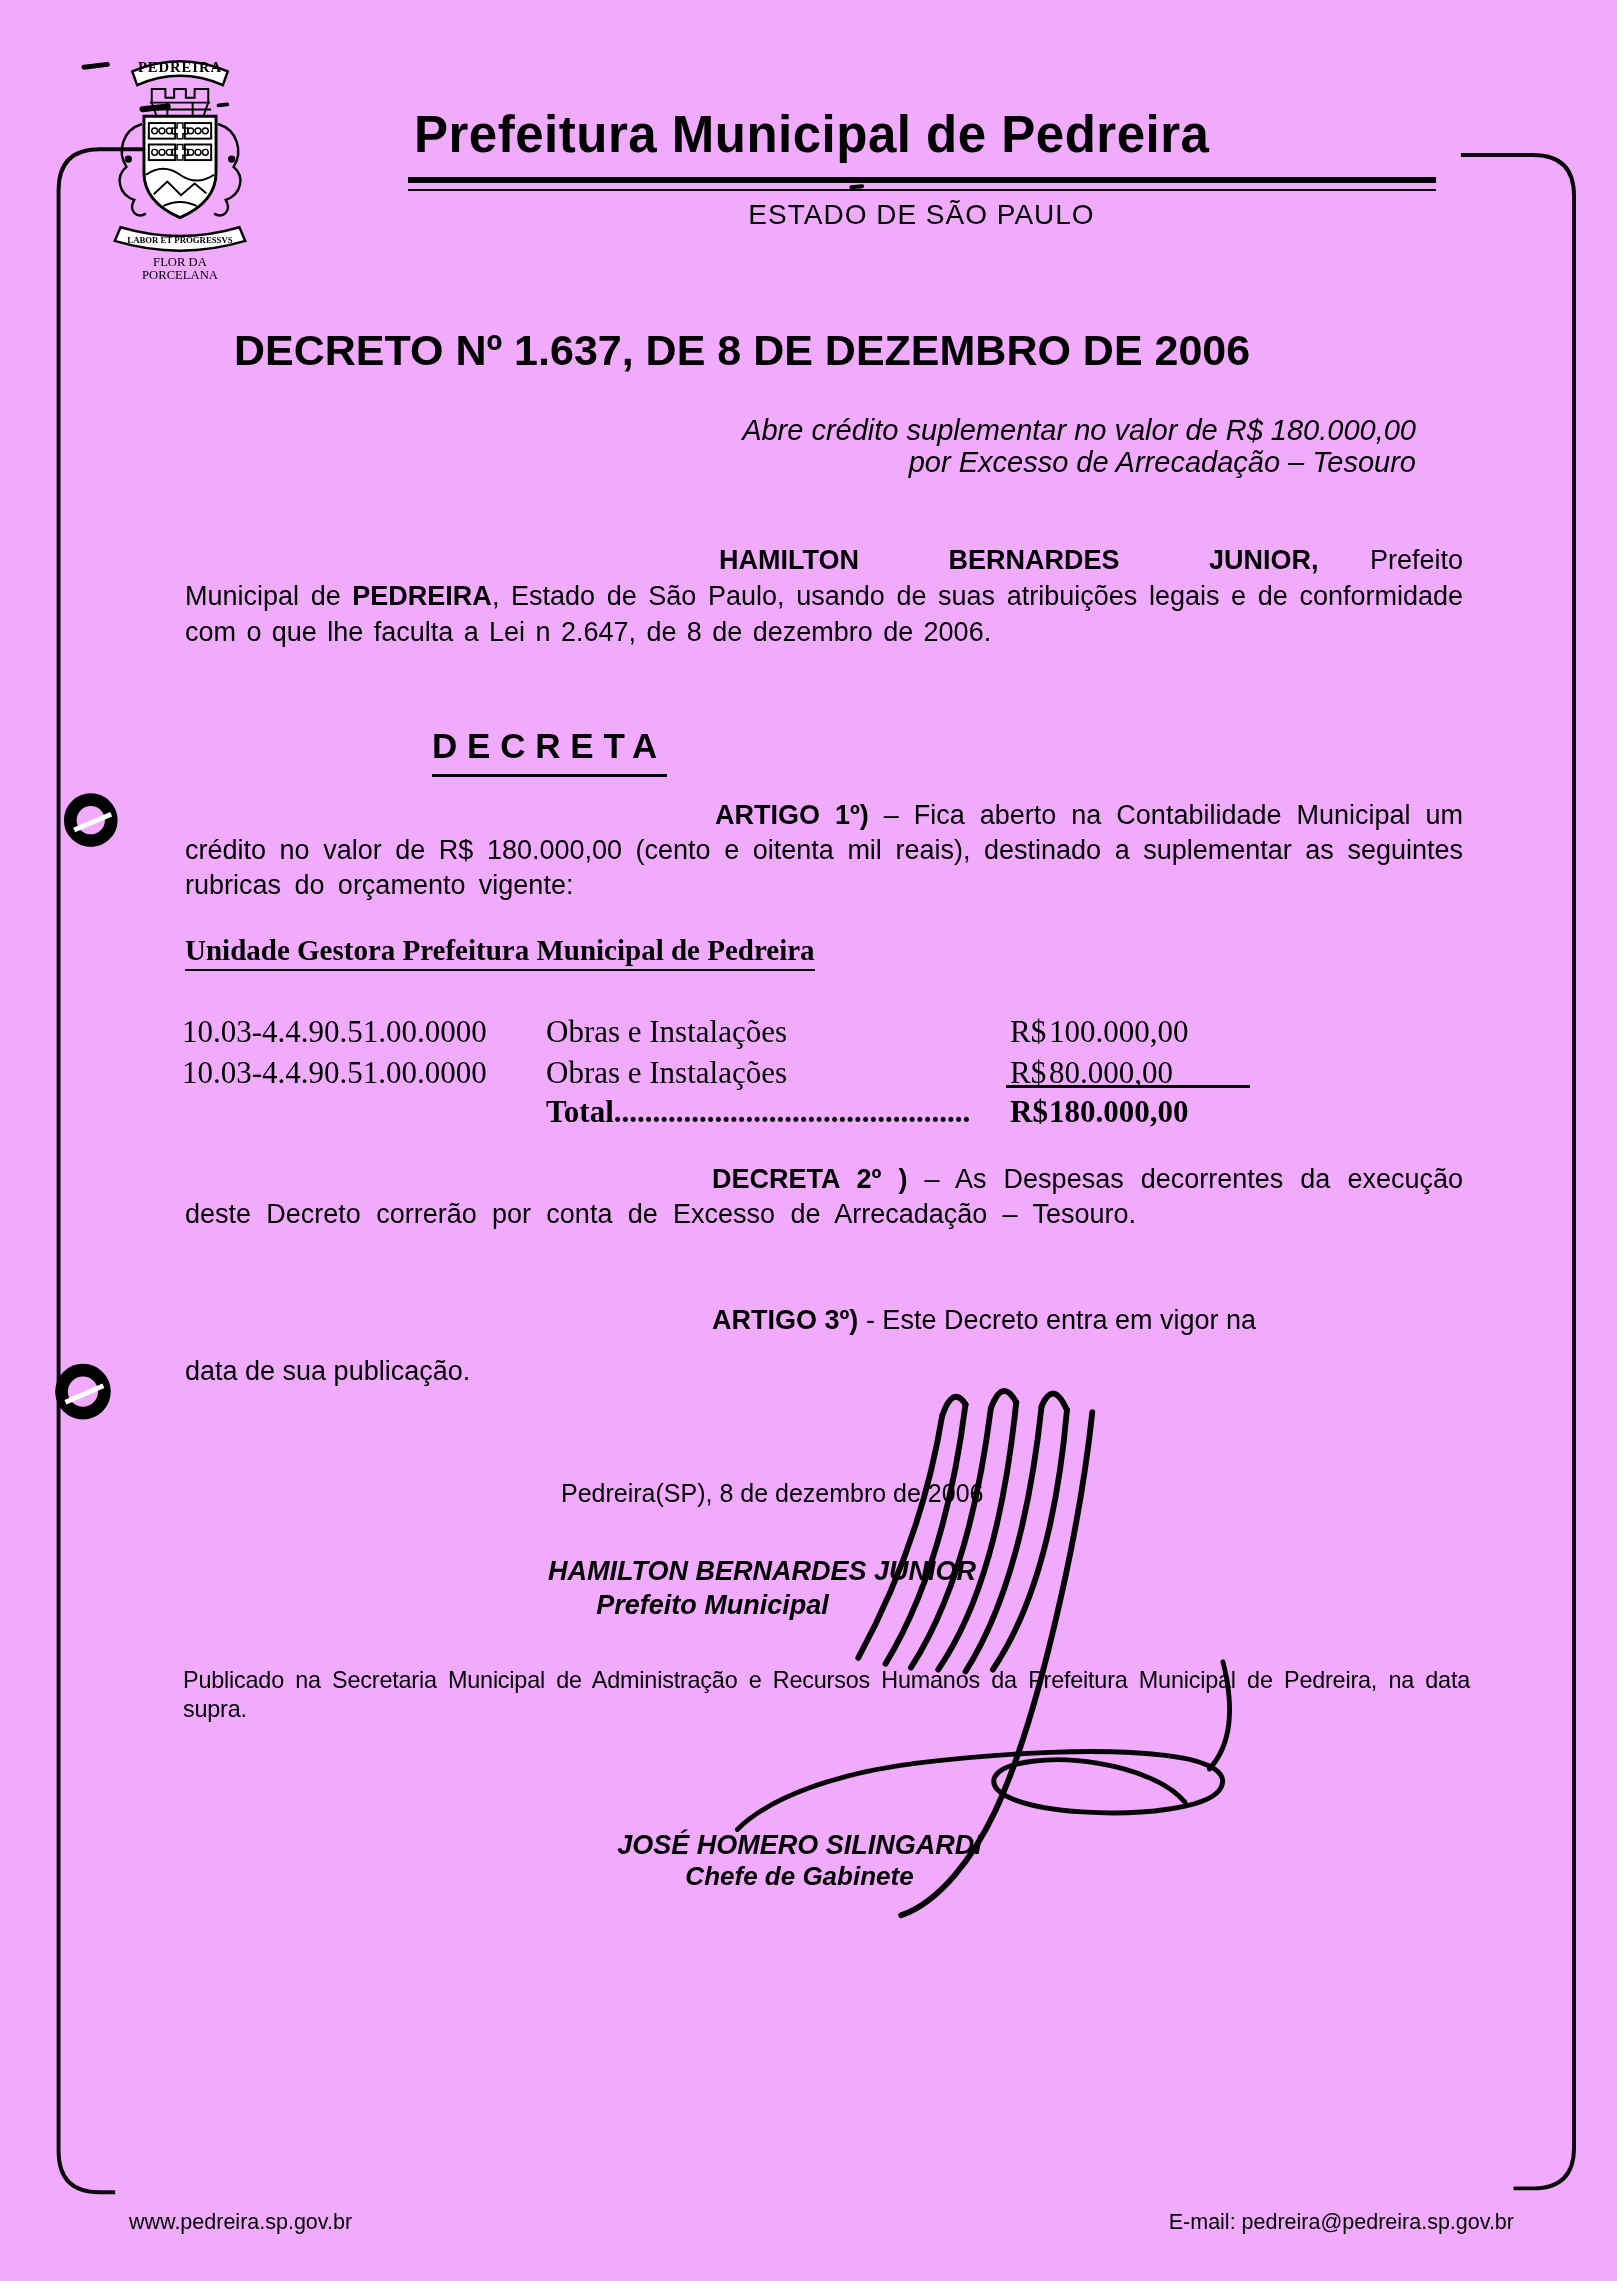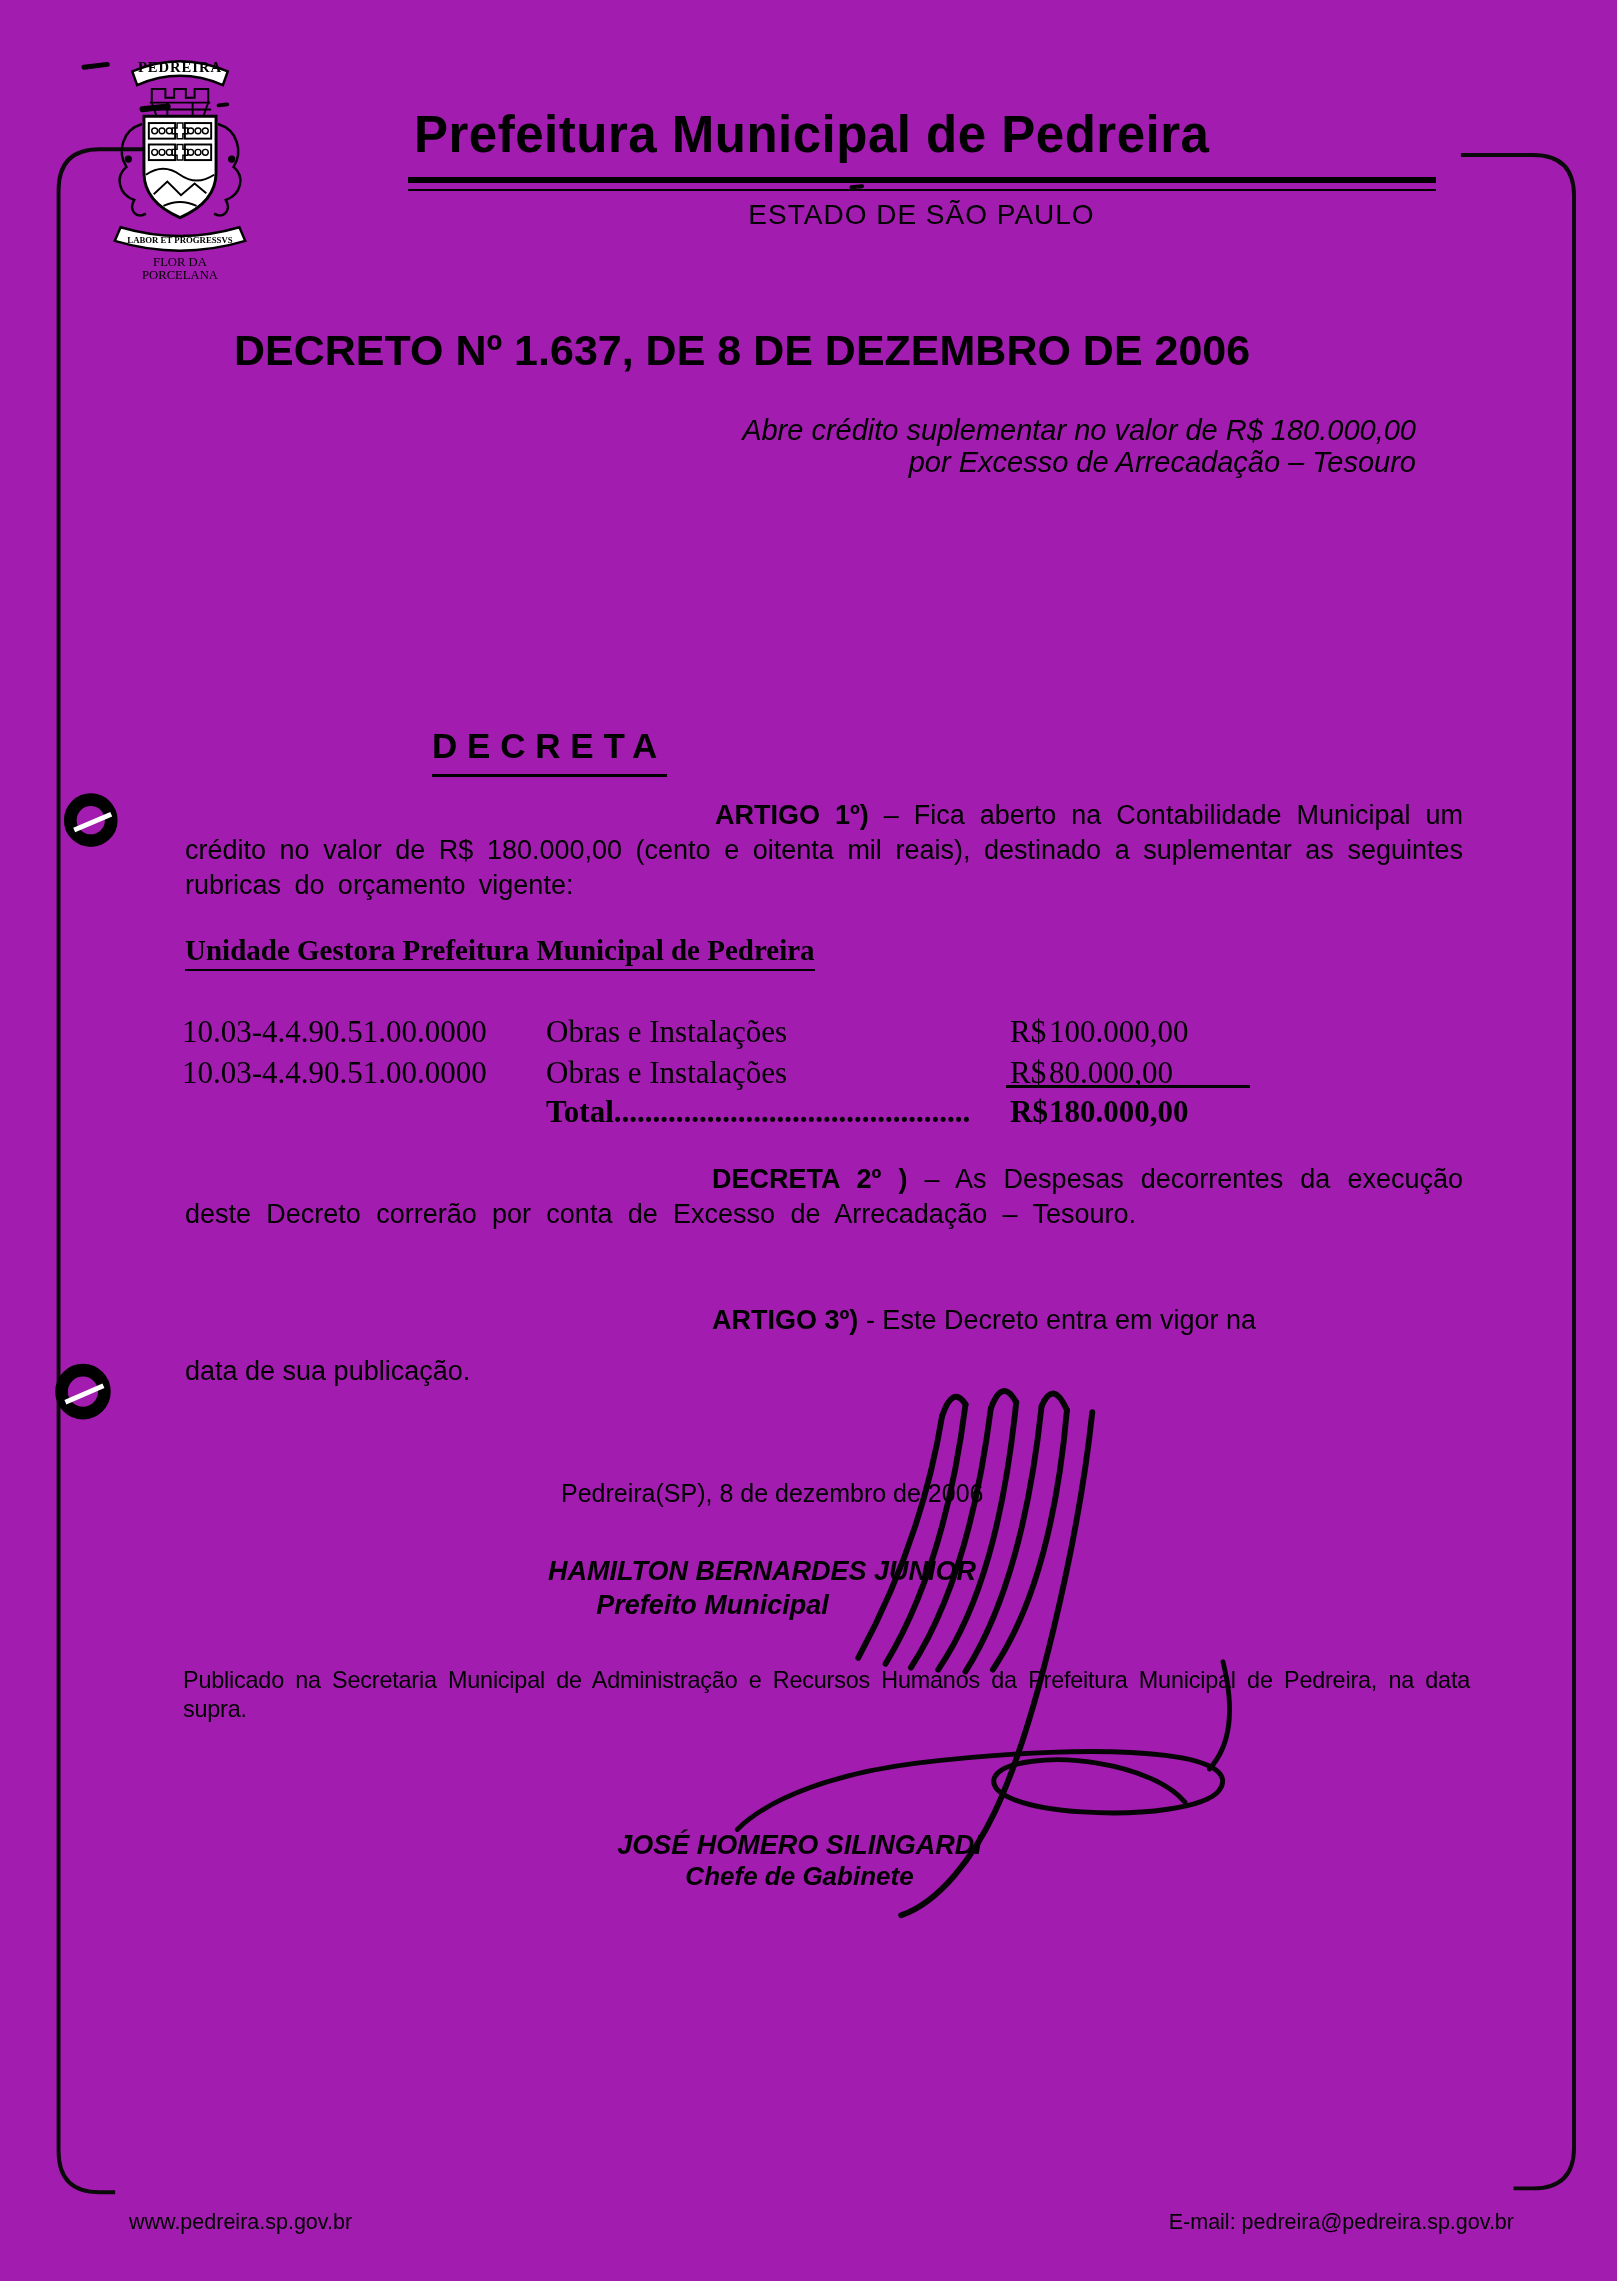--- a/index.html
+++ b/index.html
@@ -1,16 +1,16 @@
 <!DOCTYPE html>
 <html><head>
 <meta charset="utf-8">
 <style>
   html,body{margin:0;padding:0;background:#e8e8e8;}
-  .page{position:relative;width:1618px;height:2281px;background:#a21caf;overflow:hidden;
+  .page{position:relative;width:1618px;height:2281px;background:#f0abfc;overflow:hidden;
         font-family:"Liberation Sans",sans-serif;color:#000;}
   .abs{position:absolute;}
   .sans{font-family:"Liberation Sans",sans-serif;}
   .overlay{position:absolute;left:0;top:0;width:1618px;height:2281px;pointer-events:none;}
 
   .brand-title{left:414px;top:105px;font-size:51px;font-weight:bold;letter-spacing:0.5px;white-space:nowrap;}
   .brand-rule1{left:408px;top:177px;width:1028px;height:5.9px;background:#000;}
   .brand-rule2{left:408px;top:189px;width:1028px;height:2px;background:#000;}
   .brand-sub{left:624px;top:199px;width:595px;text-align:center;font-size:28px;letter-spacing:1px;}
 
@@ -148,20 +148,21 @@
   <div class="abs brand-rule1"></div>
   <div class="abs brand-rule2"></div>
   <div class="abs sans brand-sub">ESTADO DE SÃO PAULO</div>
 
   <div class="abs sans decree-title">DECRETO Nº 1.637, DE 8 DE DEZEMBRO DE 2006</div>
   <div class="abs summary">
     <div>Abre crédito suplementar no valor de R$ 180.000,00</div>
     <div>por Excesso de Arrecadação – Tesouro</div>
   </div>
 
+  <div class="abs body-par preamble"><span class="lead-ws">HAMILTON BERNARDES JUNIOR,</span><span> Prefeito Municipal de </span><span class="b">PEDREIRA</span><span>, Estado de São Paulo, usando de suas atribuições legais e de conformidade com o que lhe faculta a Lei n 2.647, de 8 de dezembro de 2006.</span></div>
 
   <div class="abs sans decreta">DECRETA</div>
 
   <div class="abs body-par artigo1"><span class="b">ARTIGO 1º)</span><span> – Fica aberto na Contabilidade Municipal um crédito no valor de R$ 180.000,00 (cento e oitenta mil reais), destinado a suplementar as seguintes rubricas do orçamento vigente:</span></div>
 
   <div class="abs section-head">Unidade Gestora Prefeitura Municipal de Pedreira</div>
 
   <div class="abs trow tcode row-y1">10.03-4.4.90.51.00.0000</div>
   <div class="abs trow tdesc row-y1">Obras e Instalações</div>
   <div class="abs trow tcur row-y1">R$</div>

